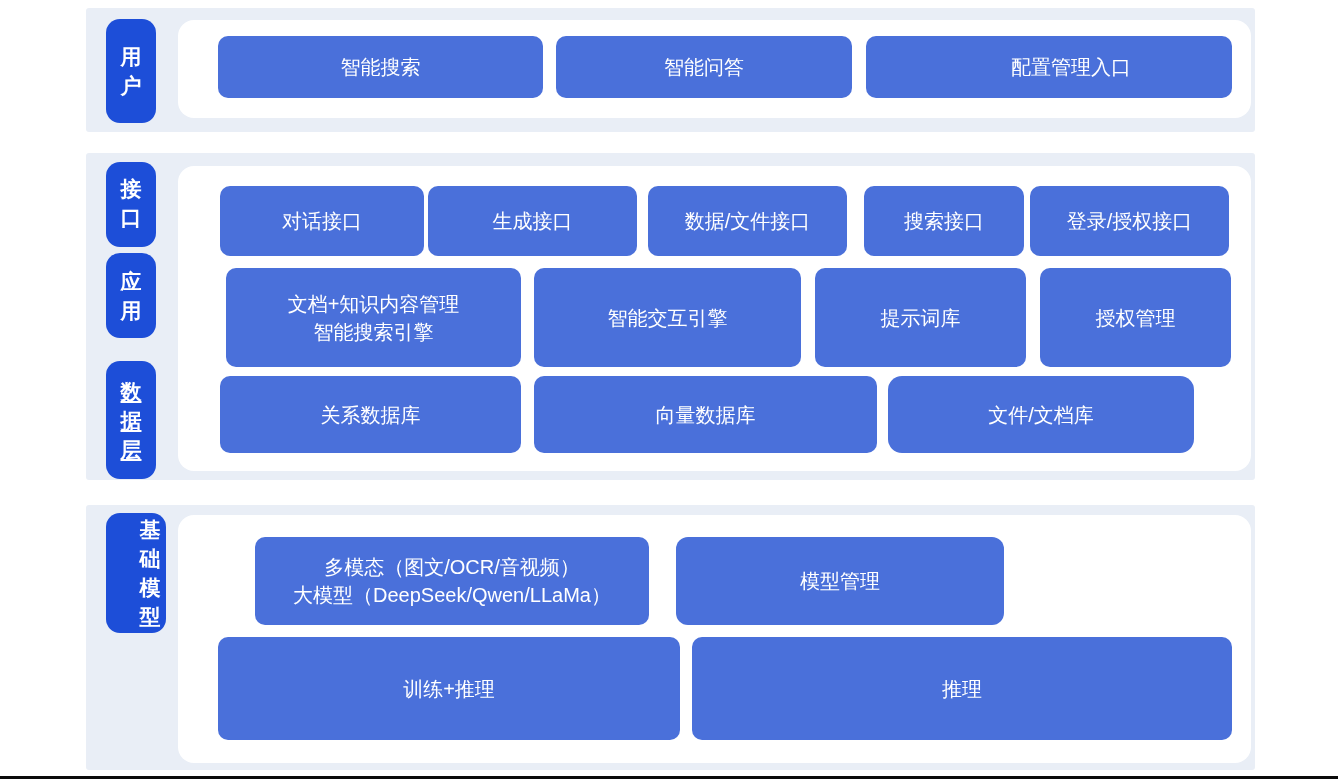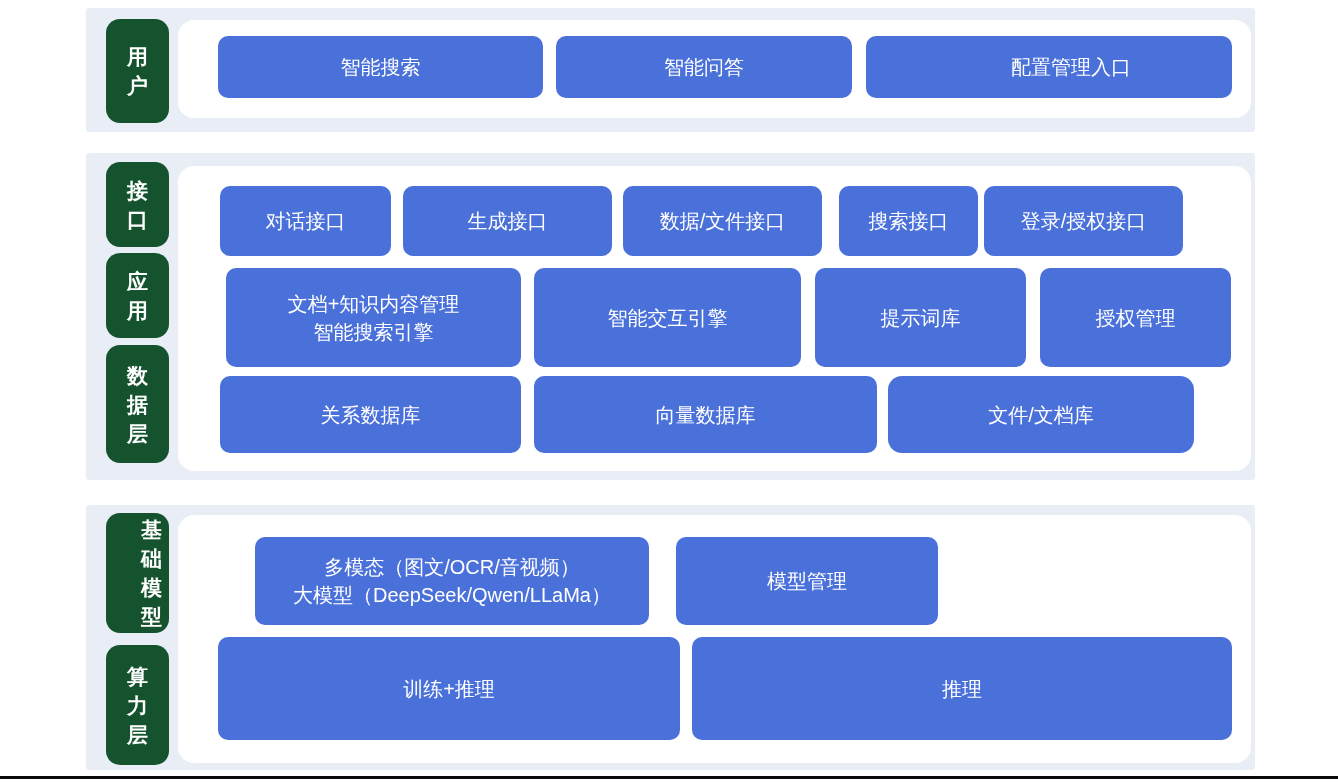--- a/index.html
+++ b/index.html
@@ -31,22 +31,22 @@
     width: 1073px;
     background: #ffffff;
     border-radius: 16px;
   }
   #band1 .panel { top: 12px; height: 98px; }
   #band2 .panel { top: 13px; height: 305px; }
   #band3 .panel { top: 10px; height: 248px; }
   .side-label {
     position: absolute;
     left: 20px;
-    width: 63px;
-    background: #14532d;
+    width: 50px;
+    background: #1d4ed8;
     border-radius: 14px;
     color: #ffffff;
     font-weight: bold;
     font-size: 21px;
     line-height: 29px;
     display: flex;
     align-items: center;
     justify-content: center;
     text-align: center;
     word-break: break-all;
@@ -91,29 +91,29 @@
     <div class="side-label" style="top:11px; height:104px;">用户</div>
     <div class="row" style="left:132px; top:28px; height:62px;border-radius:14px;">
       <div class="node" style="width:325px; margin-right:13px;">智能搜索</div>
       <div class="node" style="width:296px; margin-right:14px;">智能问答</div>
       <div class="node" style="width:366px;padding-left:44px;">配置管理入口</div>
     </div>
   </div>
 
   <div class="band" id="band2">
     <div class="panel"></div>
-    <div class="side-label" style="top:9px; height:85px;">接口</div>
+    <div class="side-label" style="top:9px; height:85px;font-family:Liberation Mono, monospace;">接口</div>
     <div class="side-label" style="top:100px; height:85px;">应用</div>
-    <div class="side-label" style="top:192px; height:118px;">数据层</div>
+    <div class="side-label" style="top:208px; height:118px;text-decoration:underline;">数据层</div>
 
     <div class="row" style="left:134px; top:33px; height:70px;">
-      <div class="node" style="width:171px; margin-right:12px;">对话接口</div>
+      <div class="node" style="width:204px; margin-right:4px;">对话接口</div>
       <div class="node" style="width:209px; margin-right:11px;">生成接口</div>
       <div class="node" style="width:199px; margin-right:17px;">数据/文件接口</div>
-      <div class="node" style="width:139px; margin-right:6px;">搜索接口</div>
+      <div class="node" style="width:160px; margin-right:6px;">搜索接口</div>
       <div class="node" style="width:199px;">登录/授权接口</div>
     </div>
 
     <div class="row" style="left:140px; top:115px; height:99px;">
       <div class="node" style="width:295px; margin-right:13px;">
         <span>文档+知识内容管理</span>
         <span>智能搜索引擎</span>
       </div>
       <div class="node" style="width:267px; margin-right:14px;">智能交互引擎</div>
       <div class="node" style="width:211px; margin-right:14px;">提示词库</div>
@@ -123,28 +123,27 @@
     <div class="row" style="left:134px; top:223px; height:77px;">
       <div class="node" style="width:301px; margin-right:13px;">关系数据库</div>
       <div class="node" style="width:343px; margin-right:11px;">向量数据库</div>
       <div class="node" style="width:306px;border-radius:14px;">文件/文档库</div>
     </div>
   </div>
 
   <div class="band" id="band3">
     <div class="panel"></div>
     <div class="side-label" style="top:8px; height:120px;padding-left:44px;">基础模型</div>
-    <div class="side-label" style="top:140px; height:120px;">算力层</div>
 
     <div class="row" style="left:134px; top:32px; height:88px;padding-left:35px;">
       <div class="node" style="width:394px; margin-right:27px;">
         <span>多模态（图文/OCR/音视频）</span>
         <span>大模型（DeepSeek/Qwen/LLaMa）</span>
       </div>
-      <div class="node" style="width:262px;">模型管理</div>
+      <div class="node" style="width:328px;border-radius:12px;">模型管理</div>
     </div>
 
     <div class="row" style="left:132px; top:132px; height:103px;">
       <div class="node" style="width:462px; margin-right:12px;">训练+推理</div>
       <div class="node" style="width:540px;">推理</div>
     </div>
   </div>
 
   <div class="bottom-rule"></div>
 </div>

